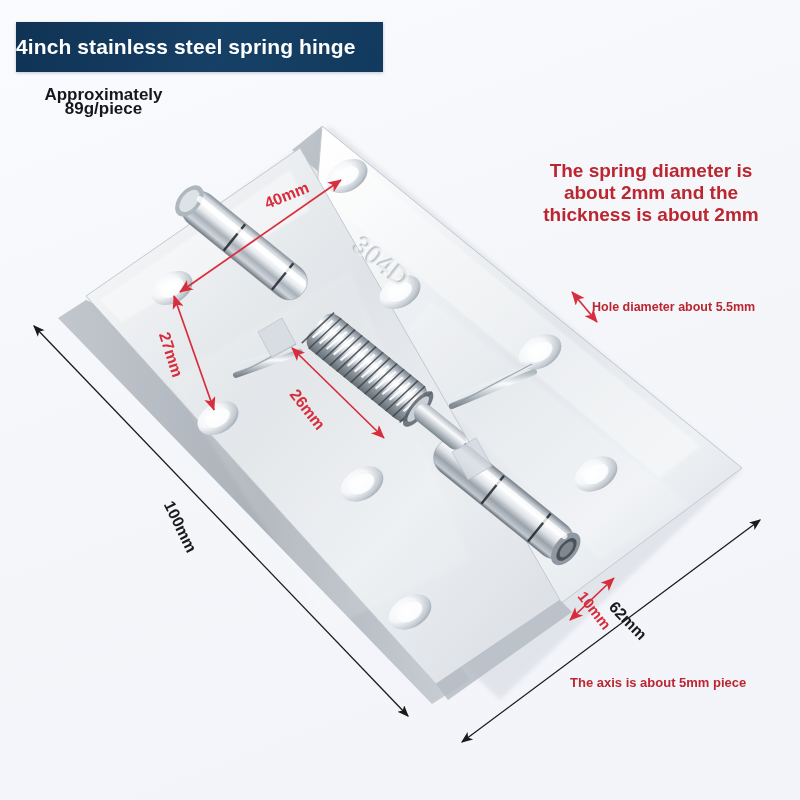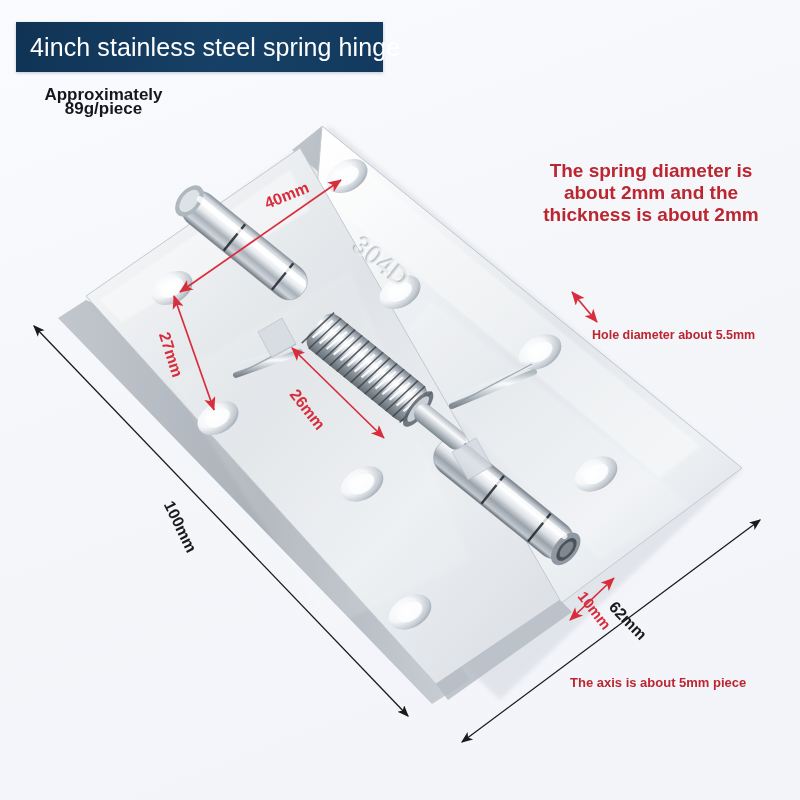--- a/index.html
+++ b/index.html
@@ -29,24 +29,23 @@
     top: 22px;
     width: 367px;
     height: 50px;
     background: linear-gradient(100deg, #0f3354 0%, #174066 55%, #123a5e 100%);
     display: flex;
     align-items: center;
     box-shadow: 0 1px 3px rgba(20,40,70,.25);
   }
   .banner-text {
     color: #ffffff;
-    font-size: 25px;
-    font-weight: normal;
+    font-size: 21px;
+    font-weight: bold;
     letter-spacing: .1px;
-    padding-left: 14px;
     white-space: nowrap;
   }
 
   
   .weight-note {
     position: absolute;
     left: 36px;
     top: 88px;
     width: 135px;
     text-align: center;
@@ -69,21 +68,20 @@
     width: 262px;
     text-align: center;
     font-size: 19px;
     line-height: 22px;
   }
   #note-hole {
     left: 592px;
     top: 300px;
     font-size: 12.5px;
     white-space: nowrap;
-    margin-top: 28px;
   }
   #note-axis {
     left: 570px;
     top: 675px;
     font-size: 13px;
     white-space: nowrap;
   }
 
   
   .dim-label {

